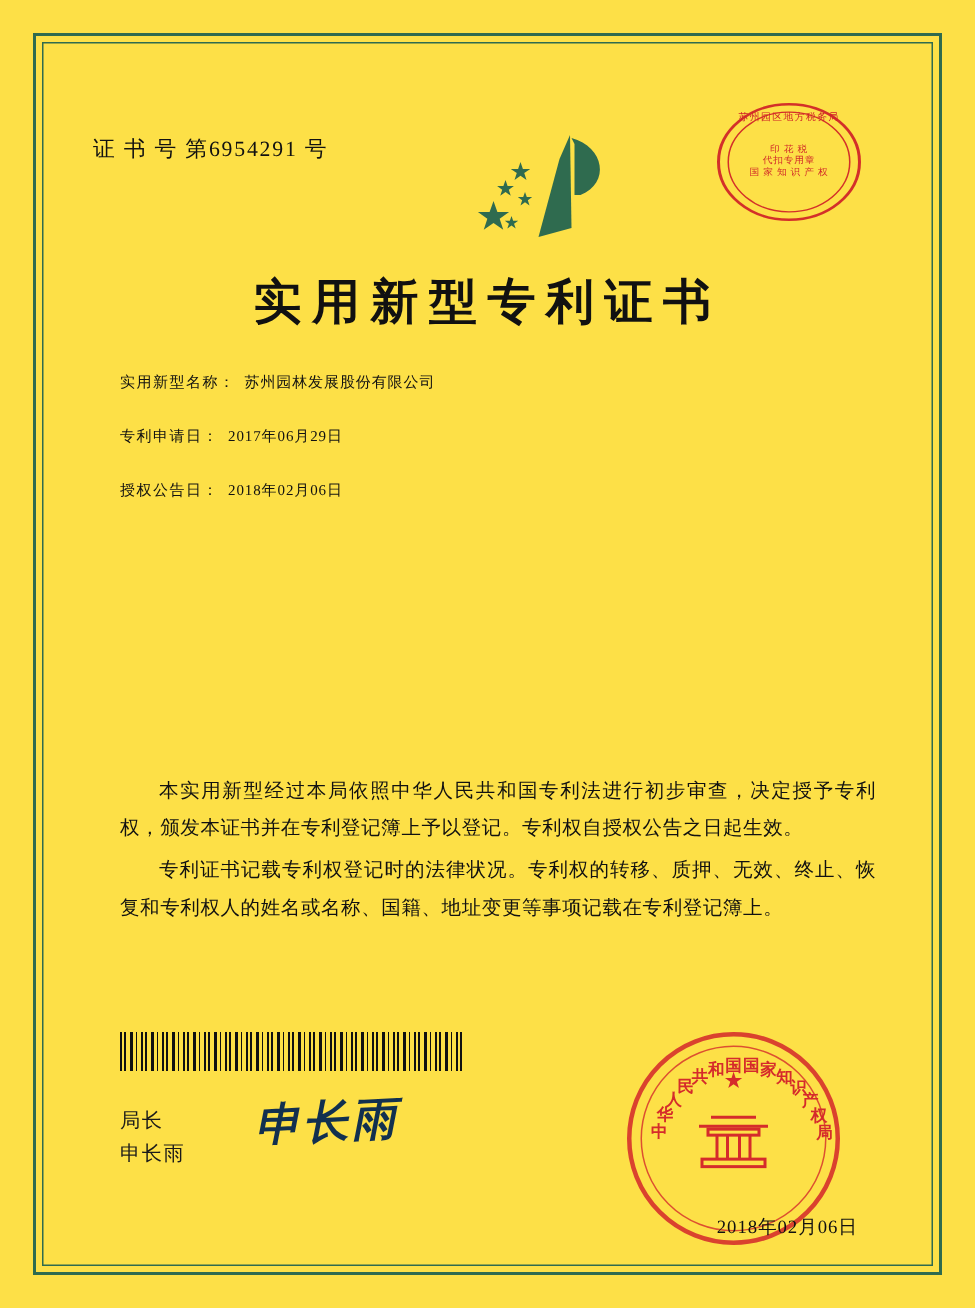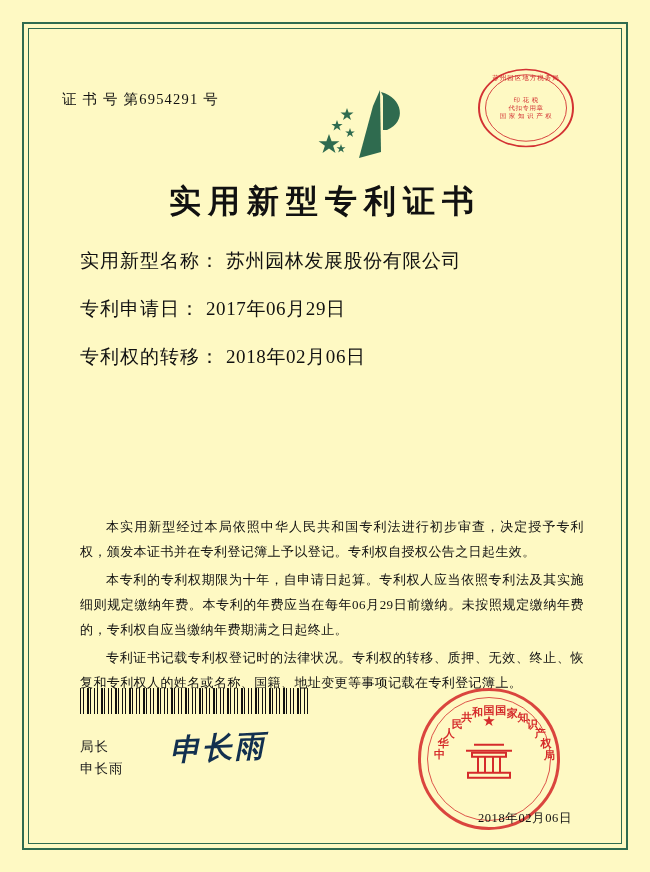--- a/index.html
+++ b/index.html
@@ -11,21 +11,21 @@
     width: 650px;
     height: 872px;
     font-family: "Liberation Serif", "DejaVu Serif", serif;
     color: #1a1a1a;
     position: relative;
     overflow: hidden;
   }
   .page {
     position: absolute;
     inset: 0;
-    background: #fef9c3;
+    background: #fde047;
     text-decoration: underline;
   }
   
   .frame-outer {
     position: absolute;
     left: 22px;
     top: 22px;
     right: 22px;
     bottom: 22px;
     border: 2px solid #2f6b4f;
@@ -141,21 +141,21 @@
   .fields {
     position: absolute;
     left: 28px;
     right: 10px;
     top: 196px;
   }
   .field-row {
     display: flex;
     align-items: center;
     margin-bottom: 22px;
-    font-size: 19px;
+    font-size: 10px;
     color: #111;
   }
   .field-label {
     white-space: nowrap;
     letter-spacing: 1px;
   }
   .field-value {
     margin-left: 6px;
     letter-spacing: 0.6px;
   }
@@ -340,28 +340,27 @@
     <div class="fields">
       <div class="field-row">
         <span class="field-label">实用新型名称：</span>
         <span class="field-value">苏州园林发展股份有限公司</span>
       </div>
       <div class="field-row">
         <span class="field-label">专利申请日：</span>
         <span class="field-value">2017年06月29日</span>
       </div>
       <div class="field-row">
-        <span class="field-label">专利权的转移：</span>
+        <span class="field-label">授权公告日：</span>
         <span class="field-value">2018年02月06日</span>
       </div>
     </div>
 
     <div class="body-text">
       <p>本实用新型经过本局依照中华人民共和国专利法进行初步审查，决定授予专利权，颁发本证书并在专利登记簿上予以登记。专利权自授权公告之日起生效。</p>
-      <p>本专利的专利权期限为十年，自申请日起算。专利权人应当依照专利法及其实施细则规定缴纳年费。本专利的年费应当在每年06月29日前缴纳。未按照规定缴纳年费的，专利权自应当缴纳年费期满之日起终止。</p>
       <p>专利证书记载专利权登记时的法律状况。专利权的转移、质押、无效、终止、恢复和专利权人的姓名或名称、国籍、地址变更等事项记载在专利登记簿上。</p>
     </div>
 
     <div class="barcode"></div>
 
     <div class="sign-block">
       <div>局长</div>
       <div>申长雨</div>
     </div>
     <div class="signature-script">申长雨</div>

